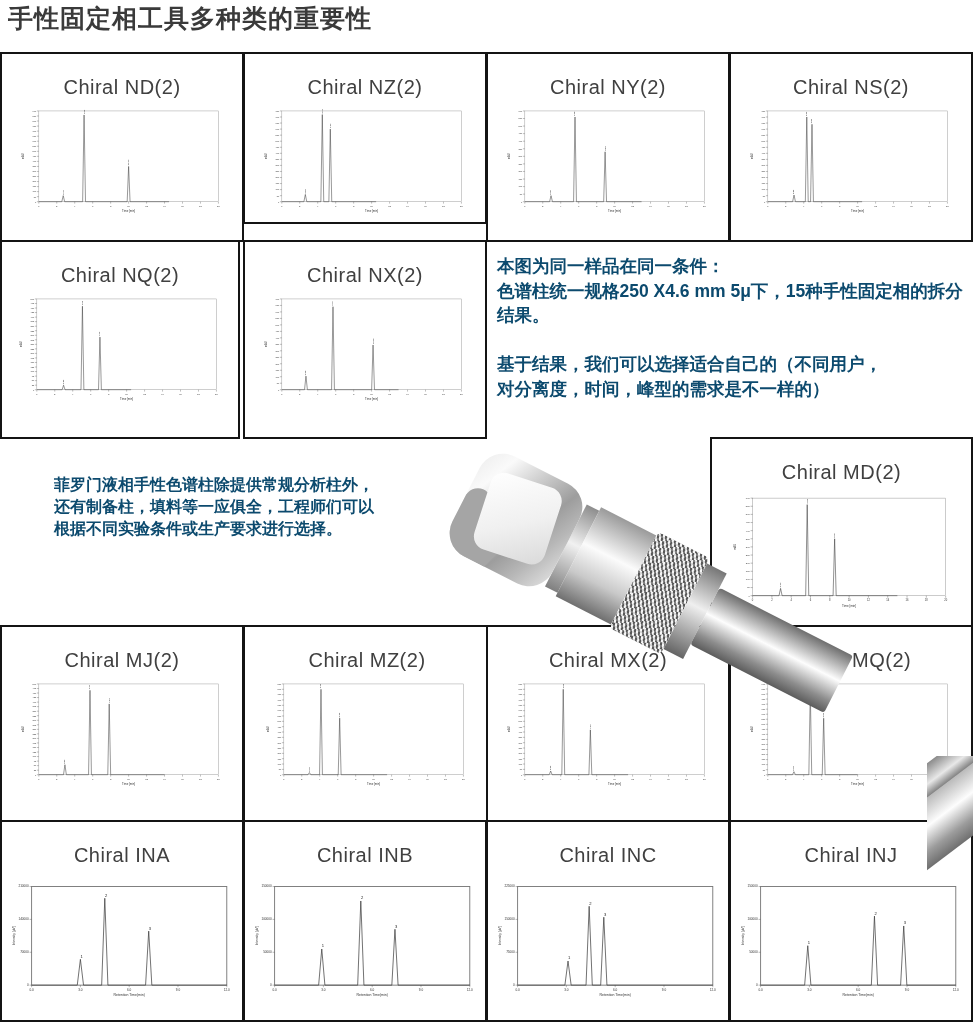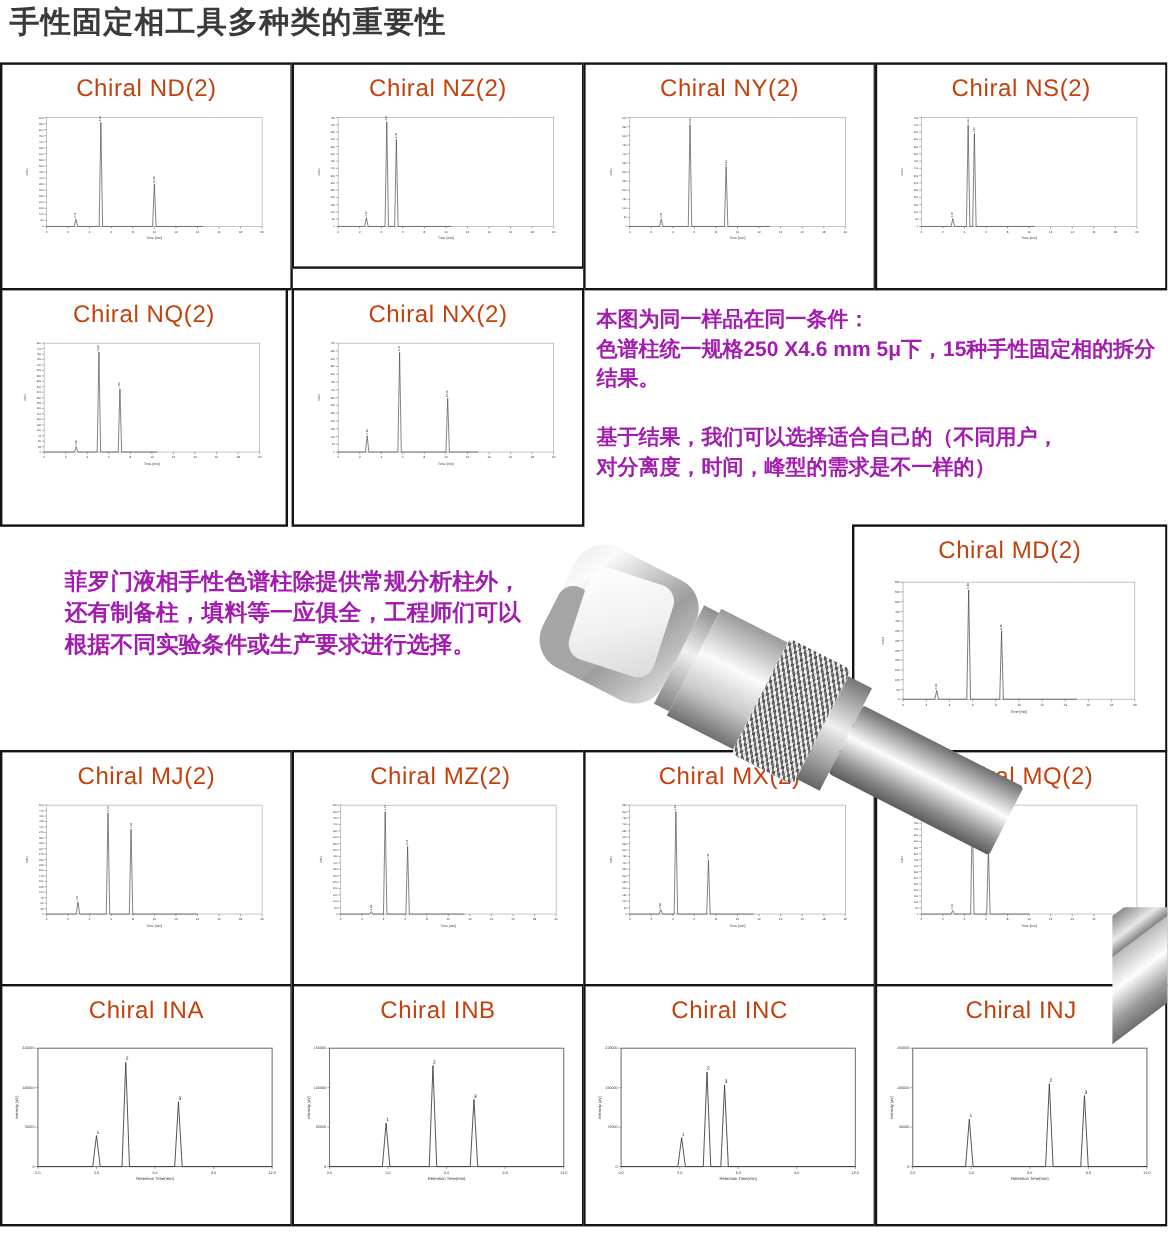--- a/index.html
+++ b/index.html
@@ -1,27 +1,27 @@
 <!DOCTYPE html>
 <html><head>
 <meta charset="utf-8">
 <style>
   html,body{margin:0;padding:0;background:#fff;}
   .page{position:relative;width:973px;height:1035px;background:#ffffff;overflow:hidden;
         font-family:"Liberation Sans","DejaVu Sans",sans-serif;}
   .page-title{position:absolute;left:8px;top:2px;margin:0;font-size:25px;font-weight:bold;color:#3a3a3a;letter-spacing:1px;}
   .cell{position:absolute;border:2px solid #141414;background:#fff;box-sizing:border-box;overflow:hidden;}
-  .cell-title{text-align:center;font-size:20px;color:#c2410c;padding-top:9px;letter-spacing:.5px;}
+  .cell-title{text-align:center;font-size:20px;color:#404040;padding-top:22px;letter-spacing:.5px;}
   .chart{display:block;margin:4px auto 0;}
   .n-chart{width:208px;height:118px;}
   .in-chart{width:226px;height:134px;margin-top:8px;}
   .md-chart{width:228px;height:126px;margin-top:6px;}
-  .note{position:absolute;font-weight:bold;color:#a21caf;white-space:pre-line;z-index:1;}
+  .note{position:absolute;font-weight:bold;color:#0c4a6e;white-space:pre-line;z-index:1;}
   .note-right{left:497px;top:254px;width:470px;font-size:17.5px;line-height:1.40;}
-  .note-left{left:54px;top:474px;width:420px;font-size:19px;line-height:1.36;font-family:Liberation Mono, monospace;}
+  .note-left{left:54px;top:474px;width:420px;font-size:16px;line-height:1.36;}
   
   .photo{position:absolute;left:446px;top:446px;width:300px;height:186px;z-index:2;overflow:visible;}
   .fit{position:absolute;left:14px;top:16px;width:340px;height:116px;display:flex;align-items:center;
        transform:rotate(27deg);transform-origin:56px 58px;}
   .seg{flex:none;}
   .seg-hex{width:112px;height:112px;border-radius:26px;position:relative;overflow:hidden;
      background:linear-gradient(115deg,#ededed 0%,#fafafa 18%,#cfcfcf 38%,#9d9d9d 62%,#b7b7b7 78%,#e3e3e3 100%);}
   .seg-hex:before{content:"";position:absolute;left:-8px;bottom:-10px;width:64px;height:74px;border-radius:14px;
      background:#a5a5a5;transform:rotate(18deg);}
   .seg-hex:after{content:"";position:absolute;left:20px;top:14px;width:74px;height:80px;border-radius:14px;

